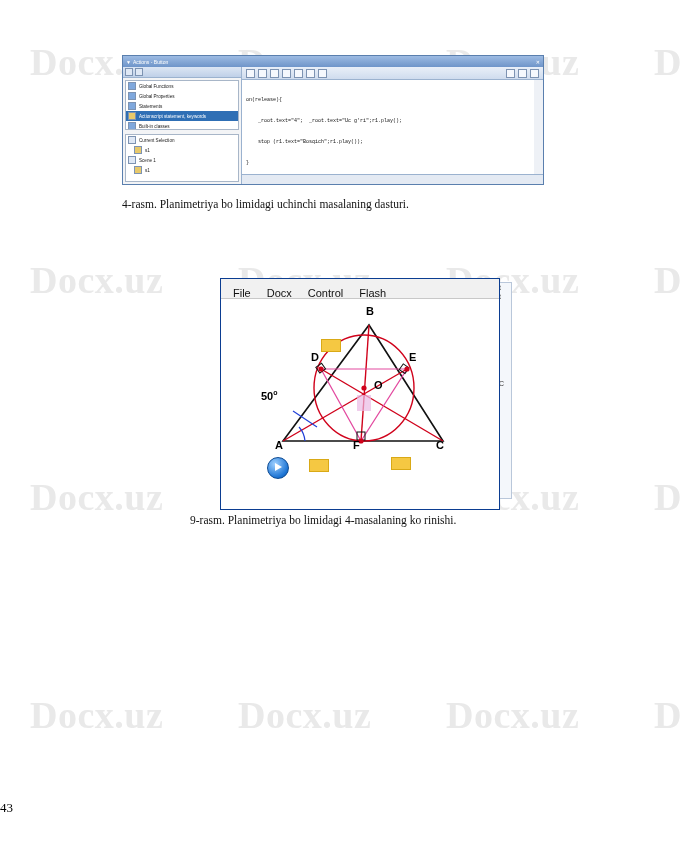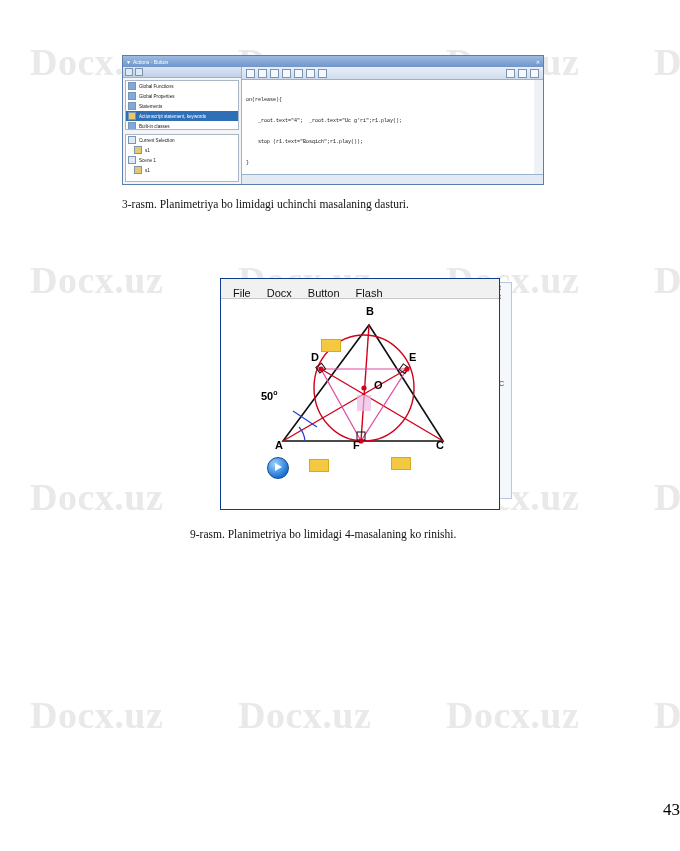--- a/index.html
+++ b/index.html
@@ -165,21 +165,21 @@
 
   .cap {
     position: absolute;
     font-family: "Liberation Serif", serif;
     font-size: 11.5px;
     color: #111;
     z-index: 3;
     white-space: nowrap;
   }
   #cap1 { left: 122px; top: 198px; }
-  #cap2 { left: 190px; top: 528px; }
+  #cap2 { left: 190px; top: 514px; }
 
   
   .fig2 {
     position: absolute;
     left: 220px;
     top: 278px;
     width: 280px;
     height: 232px;
     border: 1px solid #0b3d91;
     background: #ffffff;
@@ -283,22 +283,22 @@
     font-family: "Liberation Sans", sans-serif;
     font-size: 7px;
     color: #333;
   }
   .behind div { padding: 1px 2px; }
 
   .pagenum {
     position: absolute;
     left: 0; right: 0;
     top: 800px;
-    text-align: right;
-    font-size: 17px;
+    text-align: left;
+    font-size: 13px;
     font-family: "Liberation Serif", serif;
     z-index: 3;
   }
 </style>
 </head>
 <body>
 
 <div class="wm-layer" id="wm-layer">
     <div class="wm" style="left: 30px; top: 40px;">Docx.uz</div>
     <div class="wm" style="left: 238px; top: 40px;">Docx.uz</div>
@@ -391,33 +391,33 @@
         <span class="ln">on(release){</span>
         <span class="ln">    _root.text="4";  _root.text="Uc g'ri";r1.play();</span>
         <span class="ln">    stop (r1.text="Bosqich";r1.play());</span>
         <span class="ln">}</span>
       </div>
     </div>
   </div>
   <div class="fig1-status"></div>
 </div>
 
-<div class="cap" id="cap1">3-rasm. Planimetriya bo   limidagi uchinchi masalaning dasturi.</div>
+<div class="cap" id="cap1">4-rasm. Planimetriya bo   limidagi uchinchi masalaning dasturi.</div>
 
 <div class="behind">
   <div>t</div>
   <div>t</div>
   <div style="margin-top:78px">C</div>
 </div>
 
 <div class="fig2">
   <div class="fp-menu">
     <span>File</span>
     <span>Docx</span>
-    <span>Button</span>
+    <span>Control</span>
     <span>Flash</span>
   </div>
   <div class="fp-stage">
 
     <svg width="278" height="190" viewBox="0 0 278 190">
 
       <polygon points="62,142 148,26 222,142" fill="none" stroke="#111111" stroke-width="1.6"></polygon>
 
       <line x1="62" y1="142" x2="186" y2="70" stroke="#d0021b" stroke-width="1.4"></line>
       <line x1="222" y1="142" x2="100" y2="70" stroke="#d0021b" stroke-width="1.4"></line>

